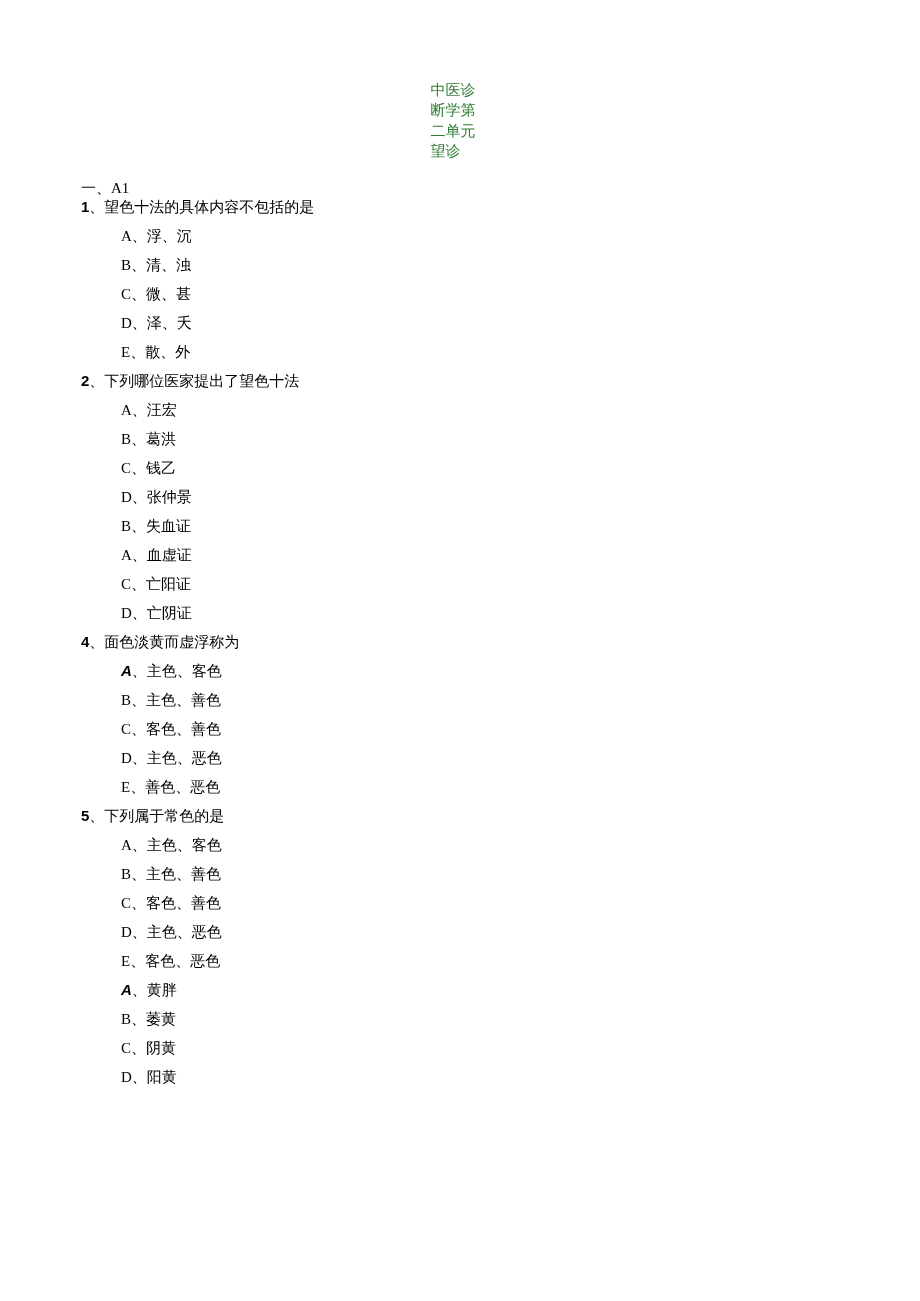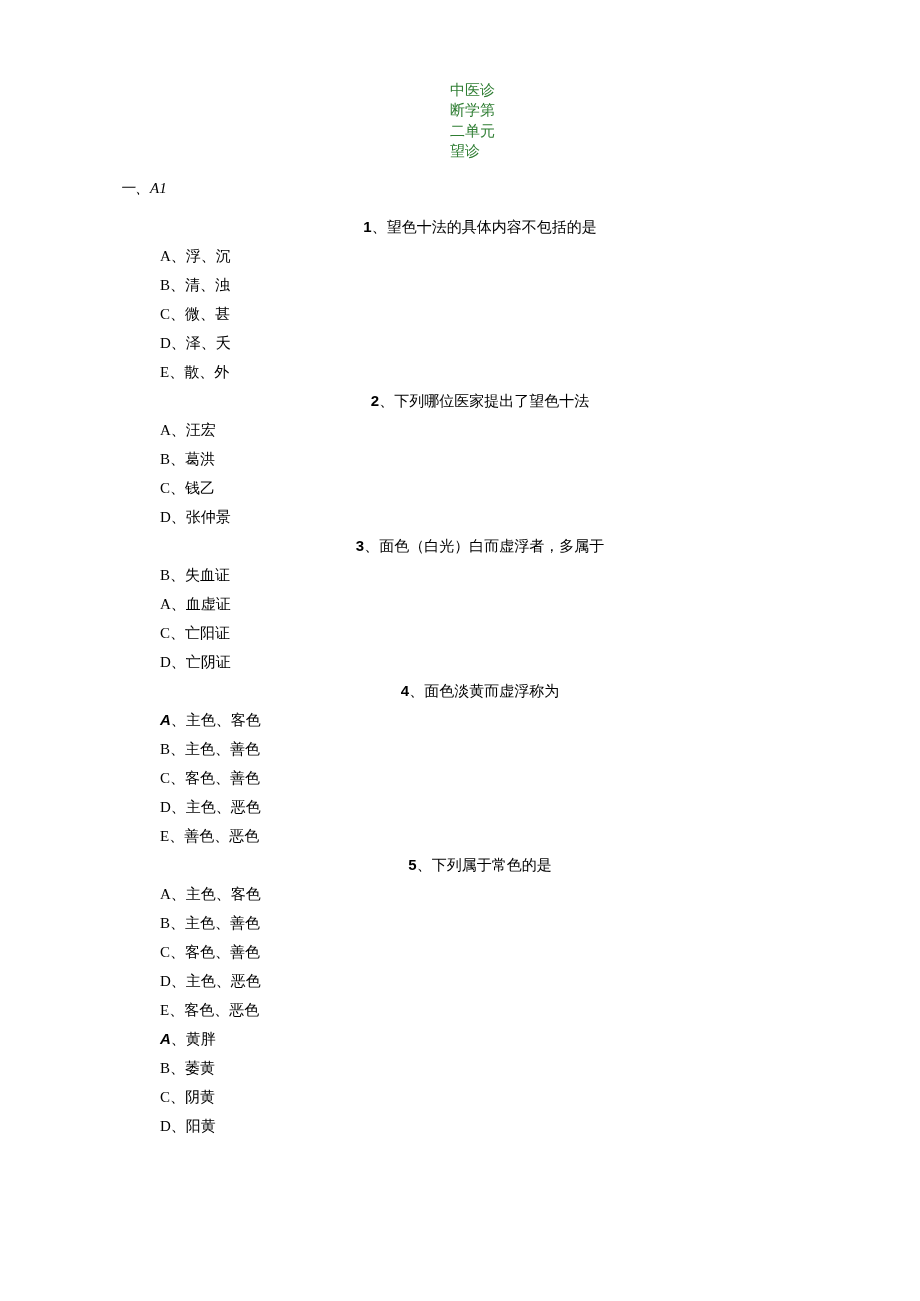--- a/index.html
+++ b/index.html
@@ -5,40 +5,38 @@
   body {
     margin: 0;
     padding: 0;
     background: #ffffff;
     font-family: "SimSun", "宋体", serif;
     font-size: 15px;
     color: #000;
     width: 920px;
   }
   .page {
-    padding: 80px 80px 40px 120px;
+    padding: 80px 80px 40px 81px;
   }
   .title {
     color: #2e7d32;
     font-size: 15px;
     line-height: 1.35;
     width: 60px;
     margin: 0 auto 18px auto;
     text-align: left;
   }
   .section-label {
-    margin-bottom: 20px;
-    font-style: italic;
+    margin-bottom: 0;
   }
   .question-block {
     margin-bottom: 2px;
   }
   .q-stem {
     margin-bottom: 10px;
-    text-align: center;
   }
   .q-stem .num {
     font-family: Arial, sans-serif;
     font-weight: bold;
   }
   .opt {
     margin-bottom: 10px;
     margin-left: 40px;
   }
   .opt-letter-sans {
@@ -71,21 +69,20 @@
         <div class="opt"><span>E</span><span>、</span><span>散、外</span></div>
       </div>
       <div class="question-block">
         <div class="q-stem"><span class="num">2</span><span>、</span><span>下列哪位医家提出了望色十法</span></div>
         <div class="opt"><span>A</span><span>、</span><span>汪宏</span></div>
         <div class="opt"><span>B</span><span>、</span><span>葛洪</span></div>
         <div class="opt"><span>C</span><span>、</span><span>钱乙</span></div>
         <div class="opt"><span>D</span><span>、</span><span>张仲景</span></div>
       </div>
       <div class="question-block">
-        <div class="q-stem"><span class="num">3</span><span>、</span><span>面色（白光）白而虚浮者，多属于</span></div>
         <div class="opt"><span>B</span><span>、</span><span>失血证</span></div>
         <div class="opt"><span>A</span><span>、</span><span>血虚证</span></div>
         <div class="opt"><span>C</span><span>、</span><span>亡阳证</span></div>
         <div class="opt"><span>D</span><span>、</span><span>亡阴证</span></div>
       </div>
       <div class="question-block">
         <div class="q-stem"><span class="num">4</span><span>、</span><span>面色淡黄而虚浮称为</span></div>
         <div class="opt"><span class="opt-letter-sans">A</span><span>、</span><span>主色、客色</span></div>
         <div class="opt"><span>B</span><span>、</span><span>主色、善色</span></div>
         <div class="opt"><span>C</span><span>、</span><span>客色、善色</span></div>

